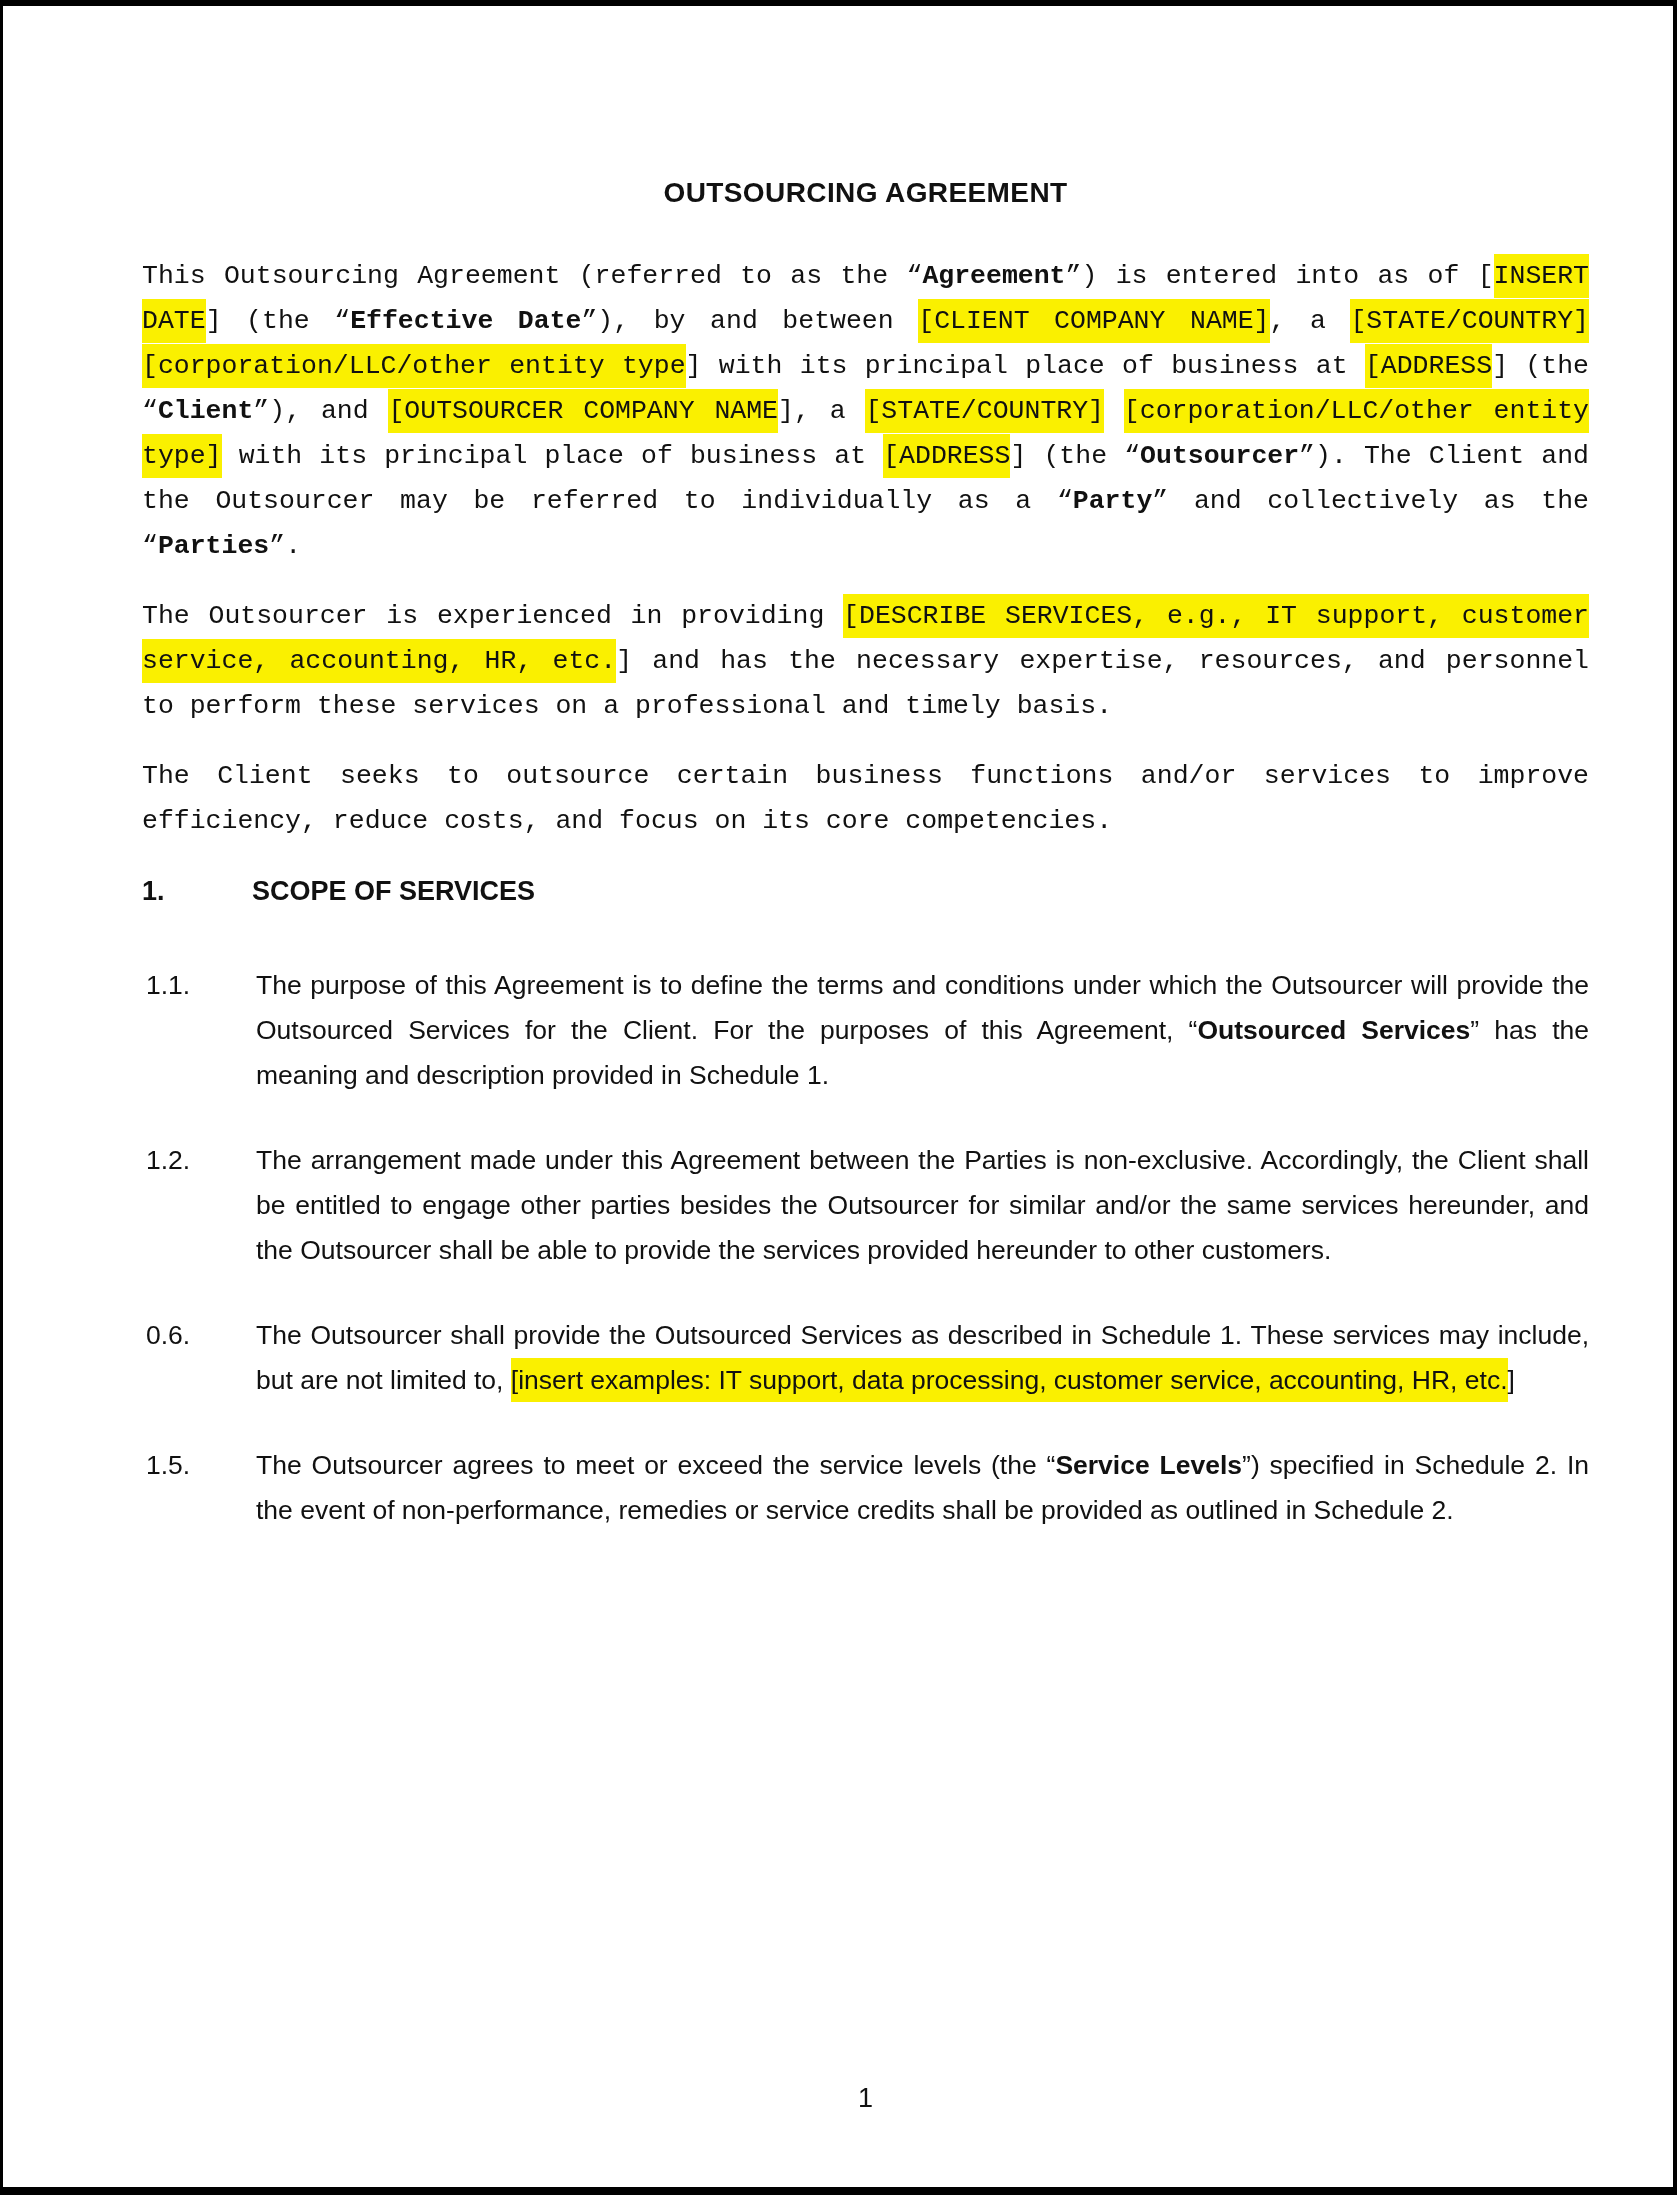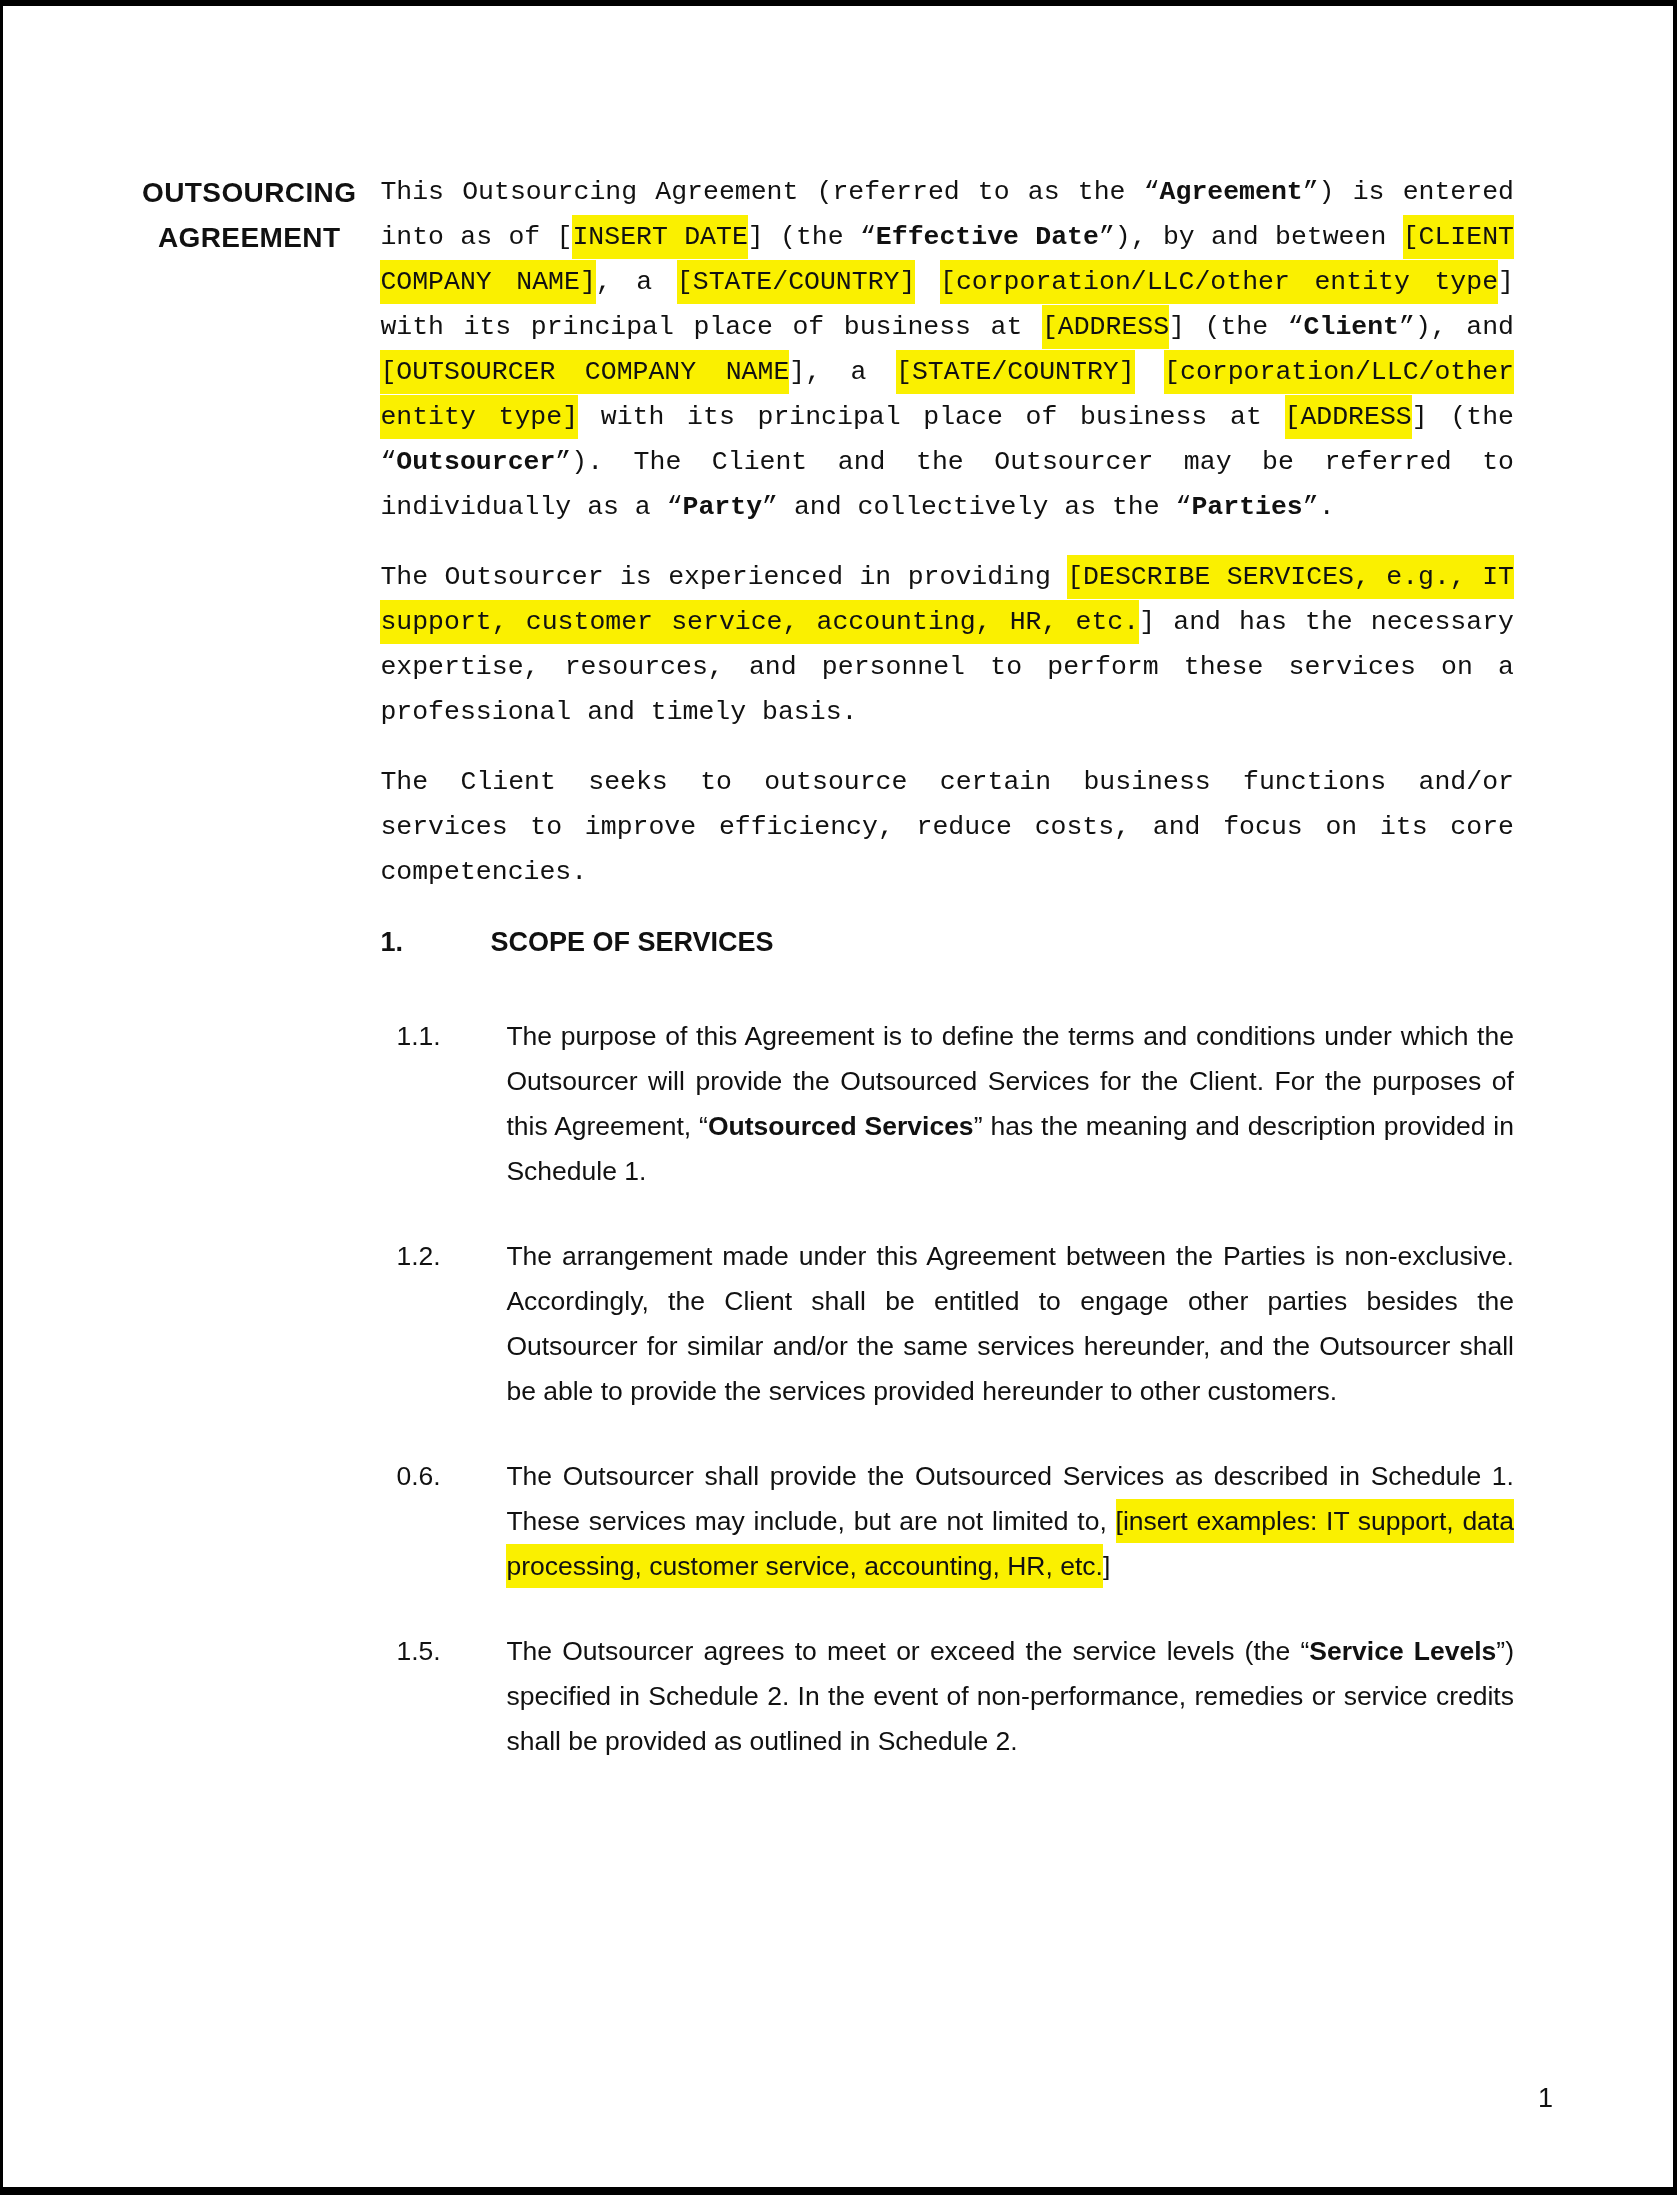--- a/index.html
+++ b/index.html
@@ -12,26 +12,25 @@
     border-style: solid;
     border-color: #000000;
     border-width: 6.2px 4.4px 9.7px 3.5px;
     font-family: "Liberation Sans", "DejaVu Sans", sans-serif;
     color: #111111;
     overflow: hidden;
   }
   .content {
     box-sizing: border-box;
     height: 100%;
-    padding: 164px 120px 66px 139px;
+    padding: 164px 84px 66px 139px;
     display: flex;
-    flex-direction: row;
+    flex-direction: column;
     font-size: 26.5px;
     line-height: 45px;
-    gap: 24px;
   }
   .doc-title {
     text-align: center;
     font-weight: bold;
     font-size: 28px;
     margin: 0 0 39px 0;
     letter-spacing: 0.4px;
   }
   .para {
     text-align: justify;
@@ -48,21 +47,21 @@
   .row .body {
     flex: 1 1 auto;
     text-align: justify;
   }
   .heading-row {
     font-weight: bold;
     font-size: 27px;
     margin: 0 0 49px 0;
   }
   .item-row {
-    margin: 0 0 40px 16px;
+    margin: 0 0 40px 4px;
   }
   .item-row:last-of-type { margin-bottom: 0; }
   .b { font-weight: bold; }
   .hl {
     background: var(--hl, #faf000);
     padding: 7px 0;
     box-decoration-break: clone;
     -webkit-box-decoration-break: clone;
   }
   .footer {

